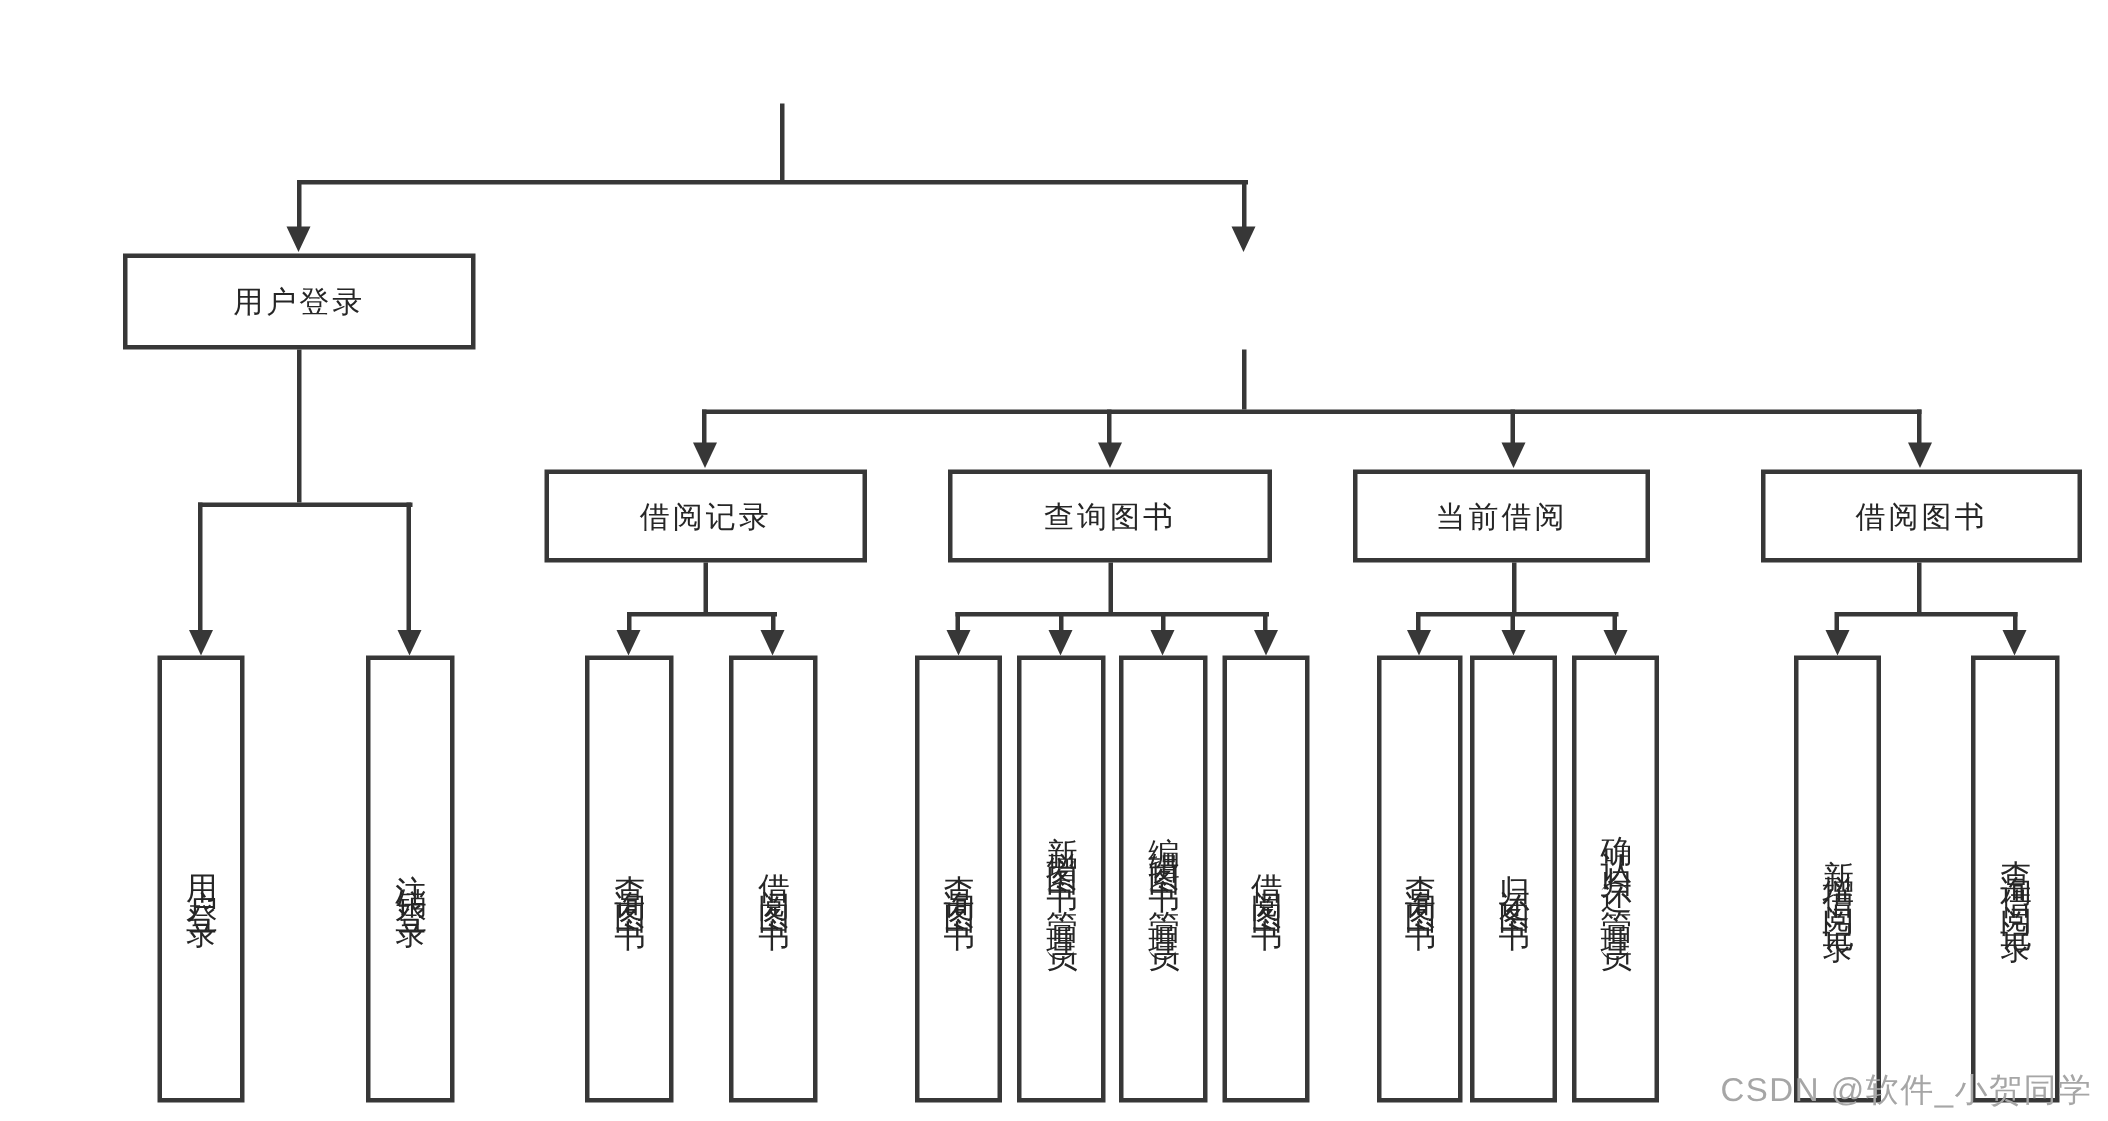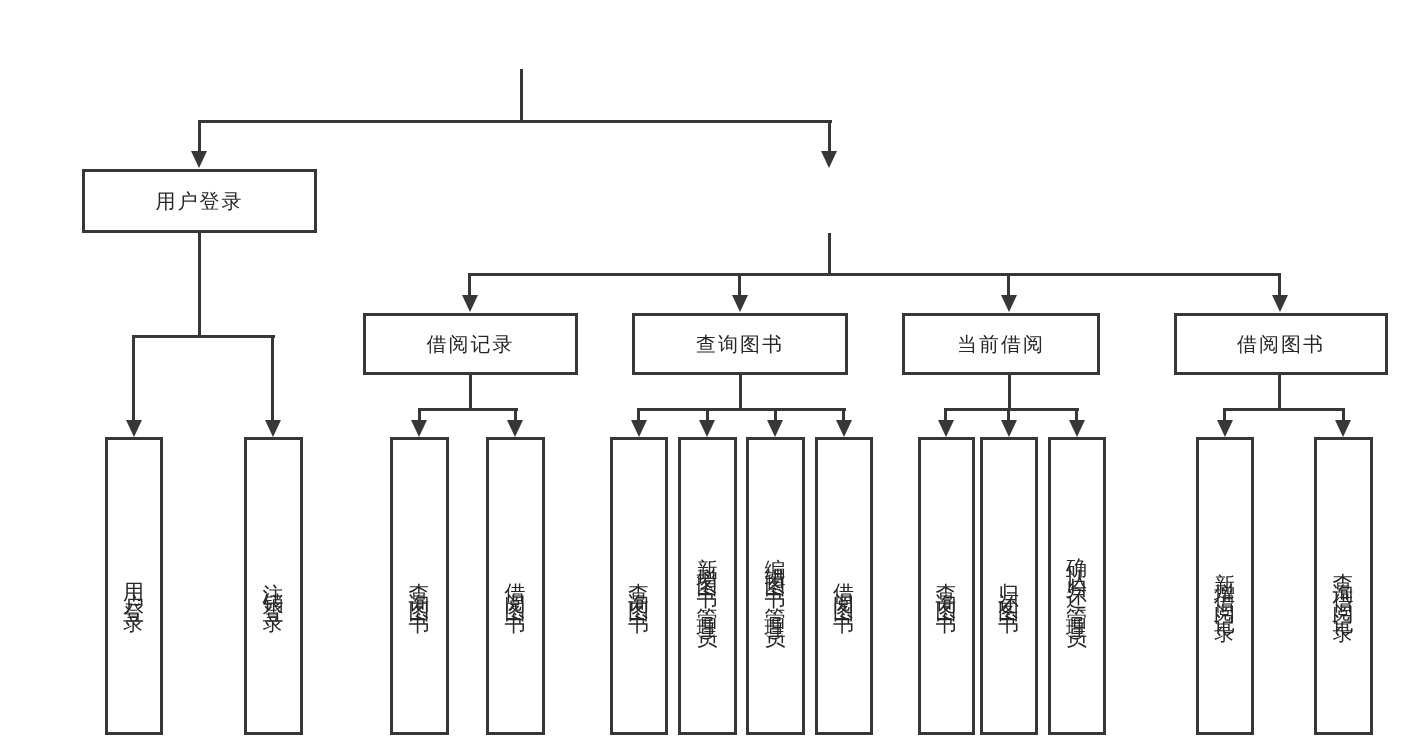--- a/index.html
+++ b/index.html
@@ -143,14 +143,15 @@
   <div class="vline" style="left:1075px;top:408px;height:14px;"></div>
   <div class="arrow" style="left:1069px;top:420px;"></div>
 
   <div class="vline" style="left:1278px;top:375px;height:33px;"></div>
   <div class="hline" style="left:1224px;top:408px;width:121px;"></div>
   <div class="vline" style="left:1223px;top:408px;height:14px;"></div>
   <div class="arrow" style="left:1217px;top:420px;"></div>
   <div class="vline" style="left:1342px;top:408px;height:14px;"></div>
   <div class="arrow" style="left:1335px;top:420px;"></div>
 
+  <div class="watermark">CSDN @软件_小贺同学</div>
 
 </div>
 
 </body></html>

